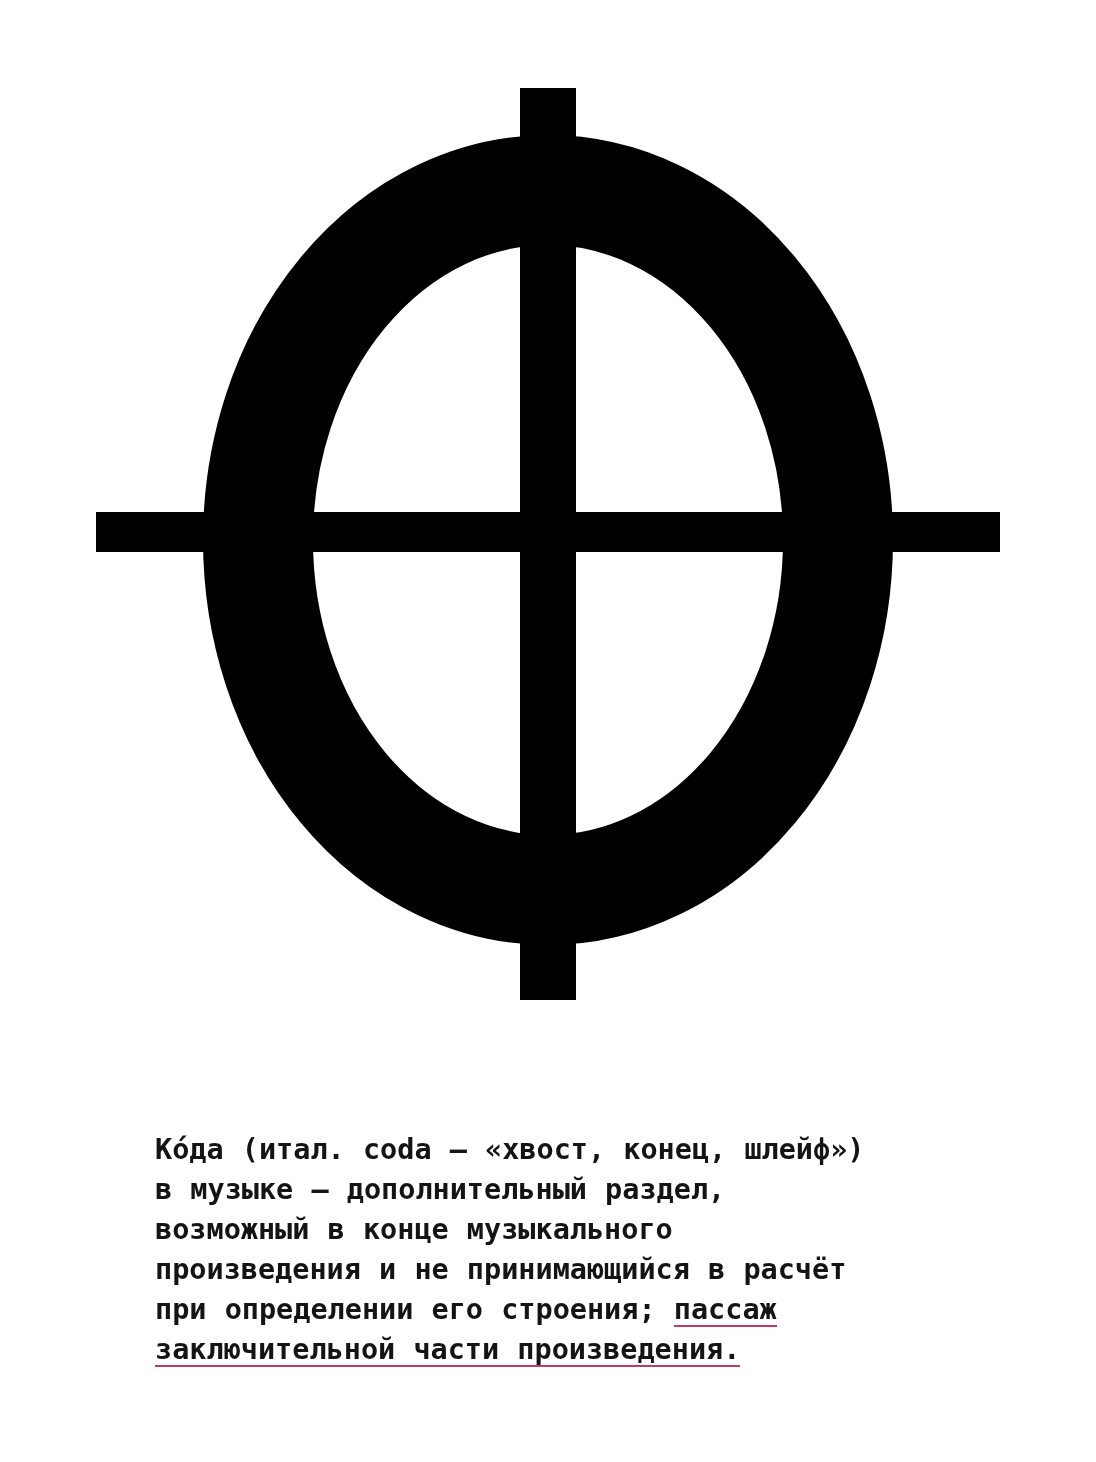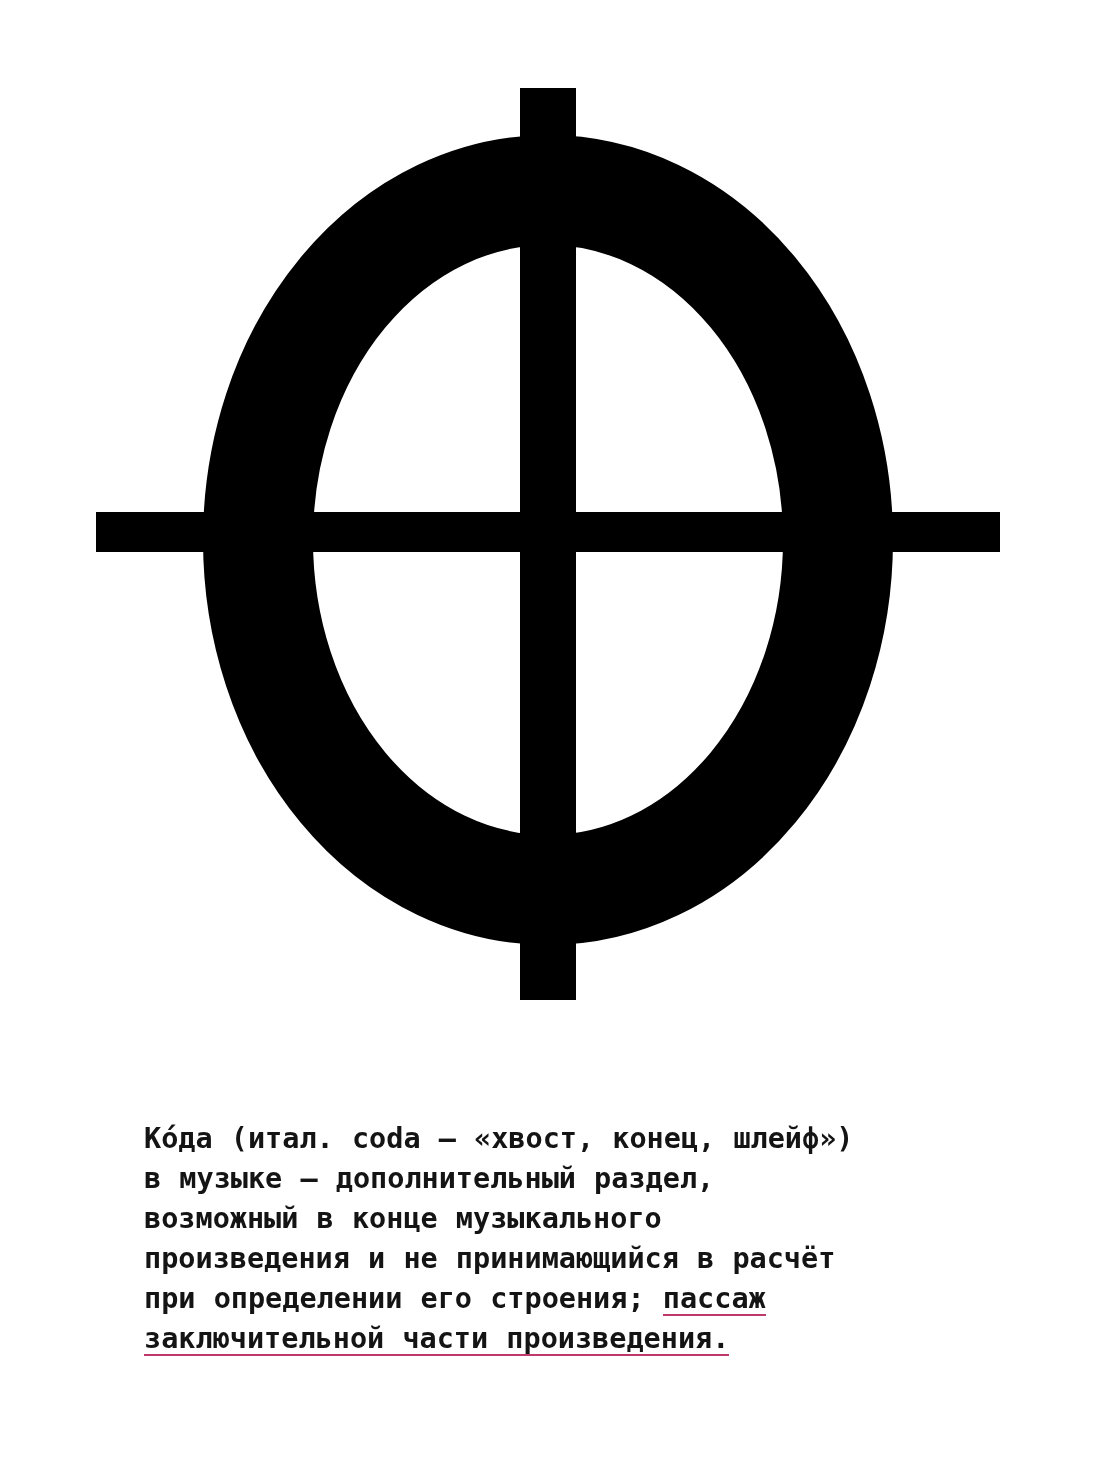--- a/index.html
+++ b/index.html
@@ -36,21 +36,21 @@
   }
 
   
   #caption-block {
     position: absolute;
     left: 143px;
     top: 1118px;
     width: 860px;
   }
   #caption-text {
-    margin: 1px;
+    margin: 12px;
     font-family: "DejaVu Sans Mono", "Liberation Mono", monospace;
     font-size: 28.5px;
     line-height: 40px;
     font-weight: 700;
     letter-spacing: 0px;
     color: #141414;
     white-space: pre-wrap;
     word-spacing: 1px;
   }
   .hl {

